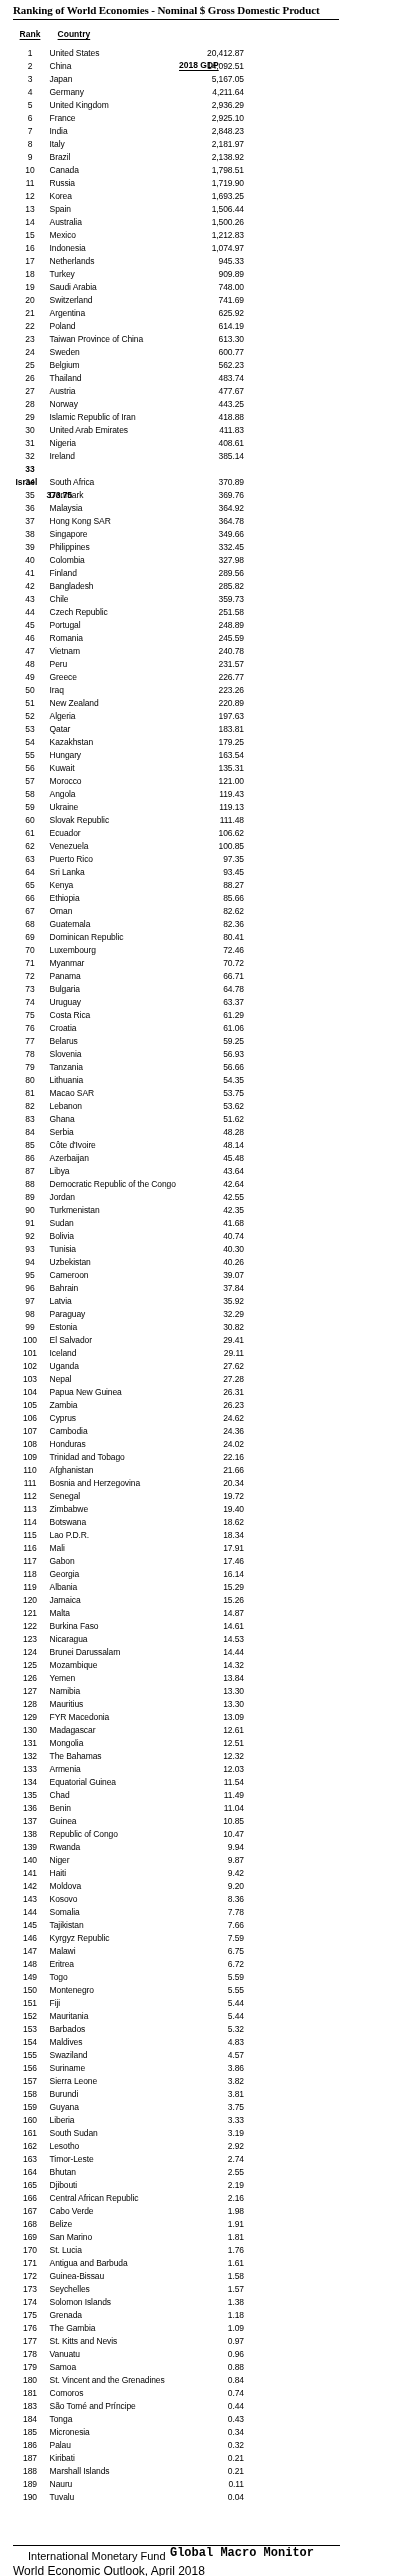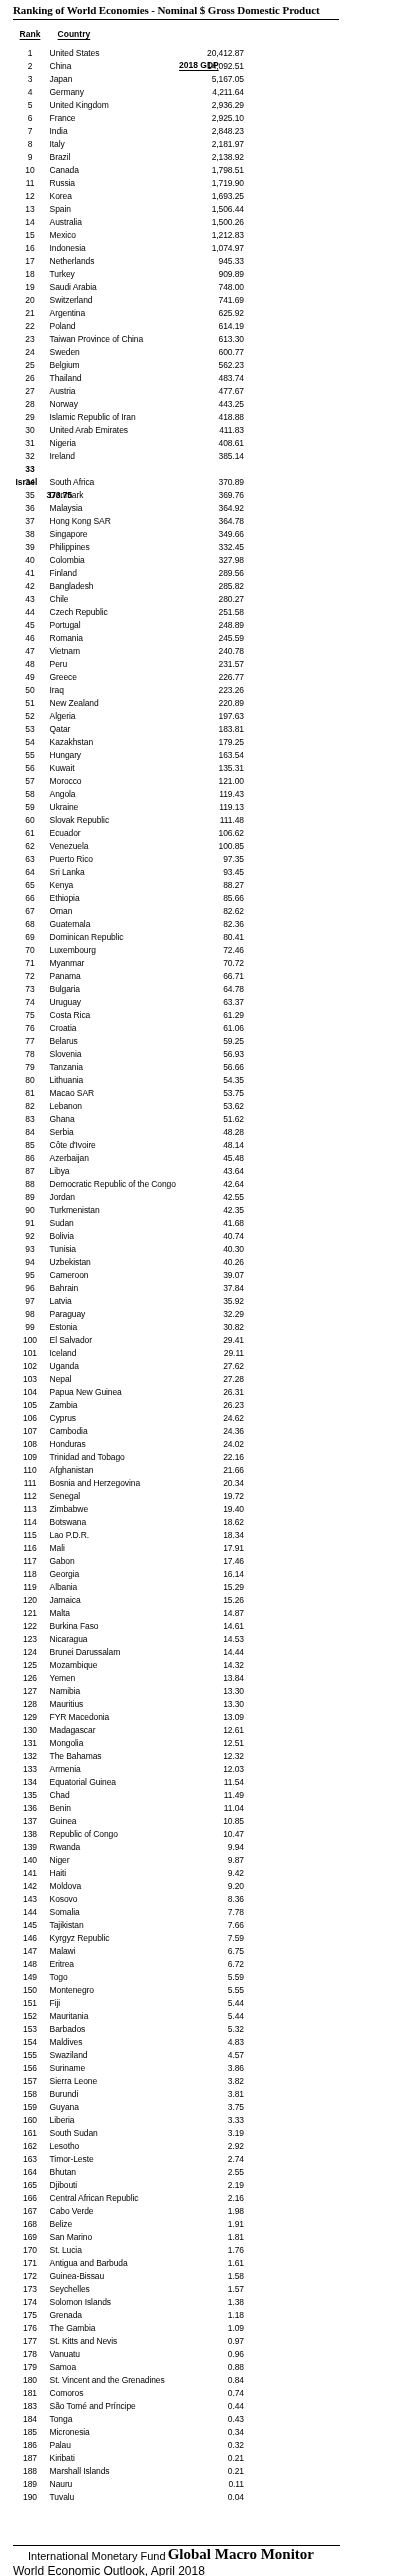--- a/index.html
+++ b/index.html
@@ -89,23 +89,23 @@
   .footer-source-2 {
     position: absolute;
     top: 2564px;
     left: 13px;
     font-size: 12px;
   }
   .footer-brand {
     position: absolute;
     top: 2546px;
     right: 86px;
-    font-family: Liberation Serif, serif;
+    font-family: Liberation Mono, monospace;
     font-weight: bold;
-    font-size: 15px;
+    font-size: 12px;
     white-space: nowrap;
   }
 </style>
 </head>
 <body>
 
 <div id="page">
 
   <div class="title">Ranking of World Economies - Nominal $ Gross Domestic Product</div>
 
@@ -330,21 +330,21 @@
       <div class="gdp-cell">289.56</div>
     </div>
       <div class="trow">
       <div class="rank-cell">42</div>
       <div class="country-cell">Bangladesh</div>
       <div class="gdp-cell">285.82</div>
     </div>
       <div class="trow">
       <div class="rank-cell">43</div>
       <div class="country-cell">Chile</div>
-      <div class="gdp-cell">280.27</div>
+      <div class="gdp-cell">359.73</div>
     </div>
       <div class="trow">
       <div class="rank-cell">44</div>
       <div class="country-cell">Czech Republic</div>
       <div class="gdp-cell">251.58</div>
     </div>
       <div class="trow">
       <div class="rank-cell">45</div>
       <div class="country-cell">Portugal</div>
       <div class="gdp-cell">248.89</div>

